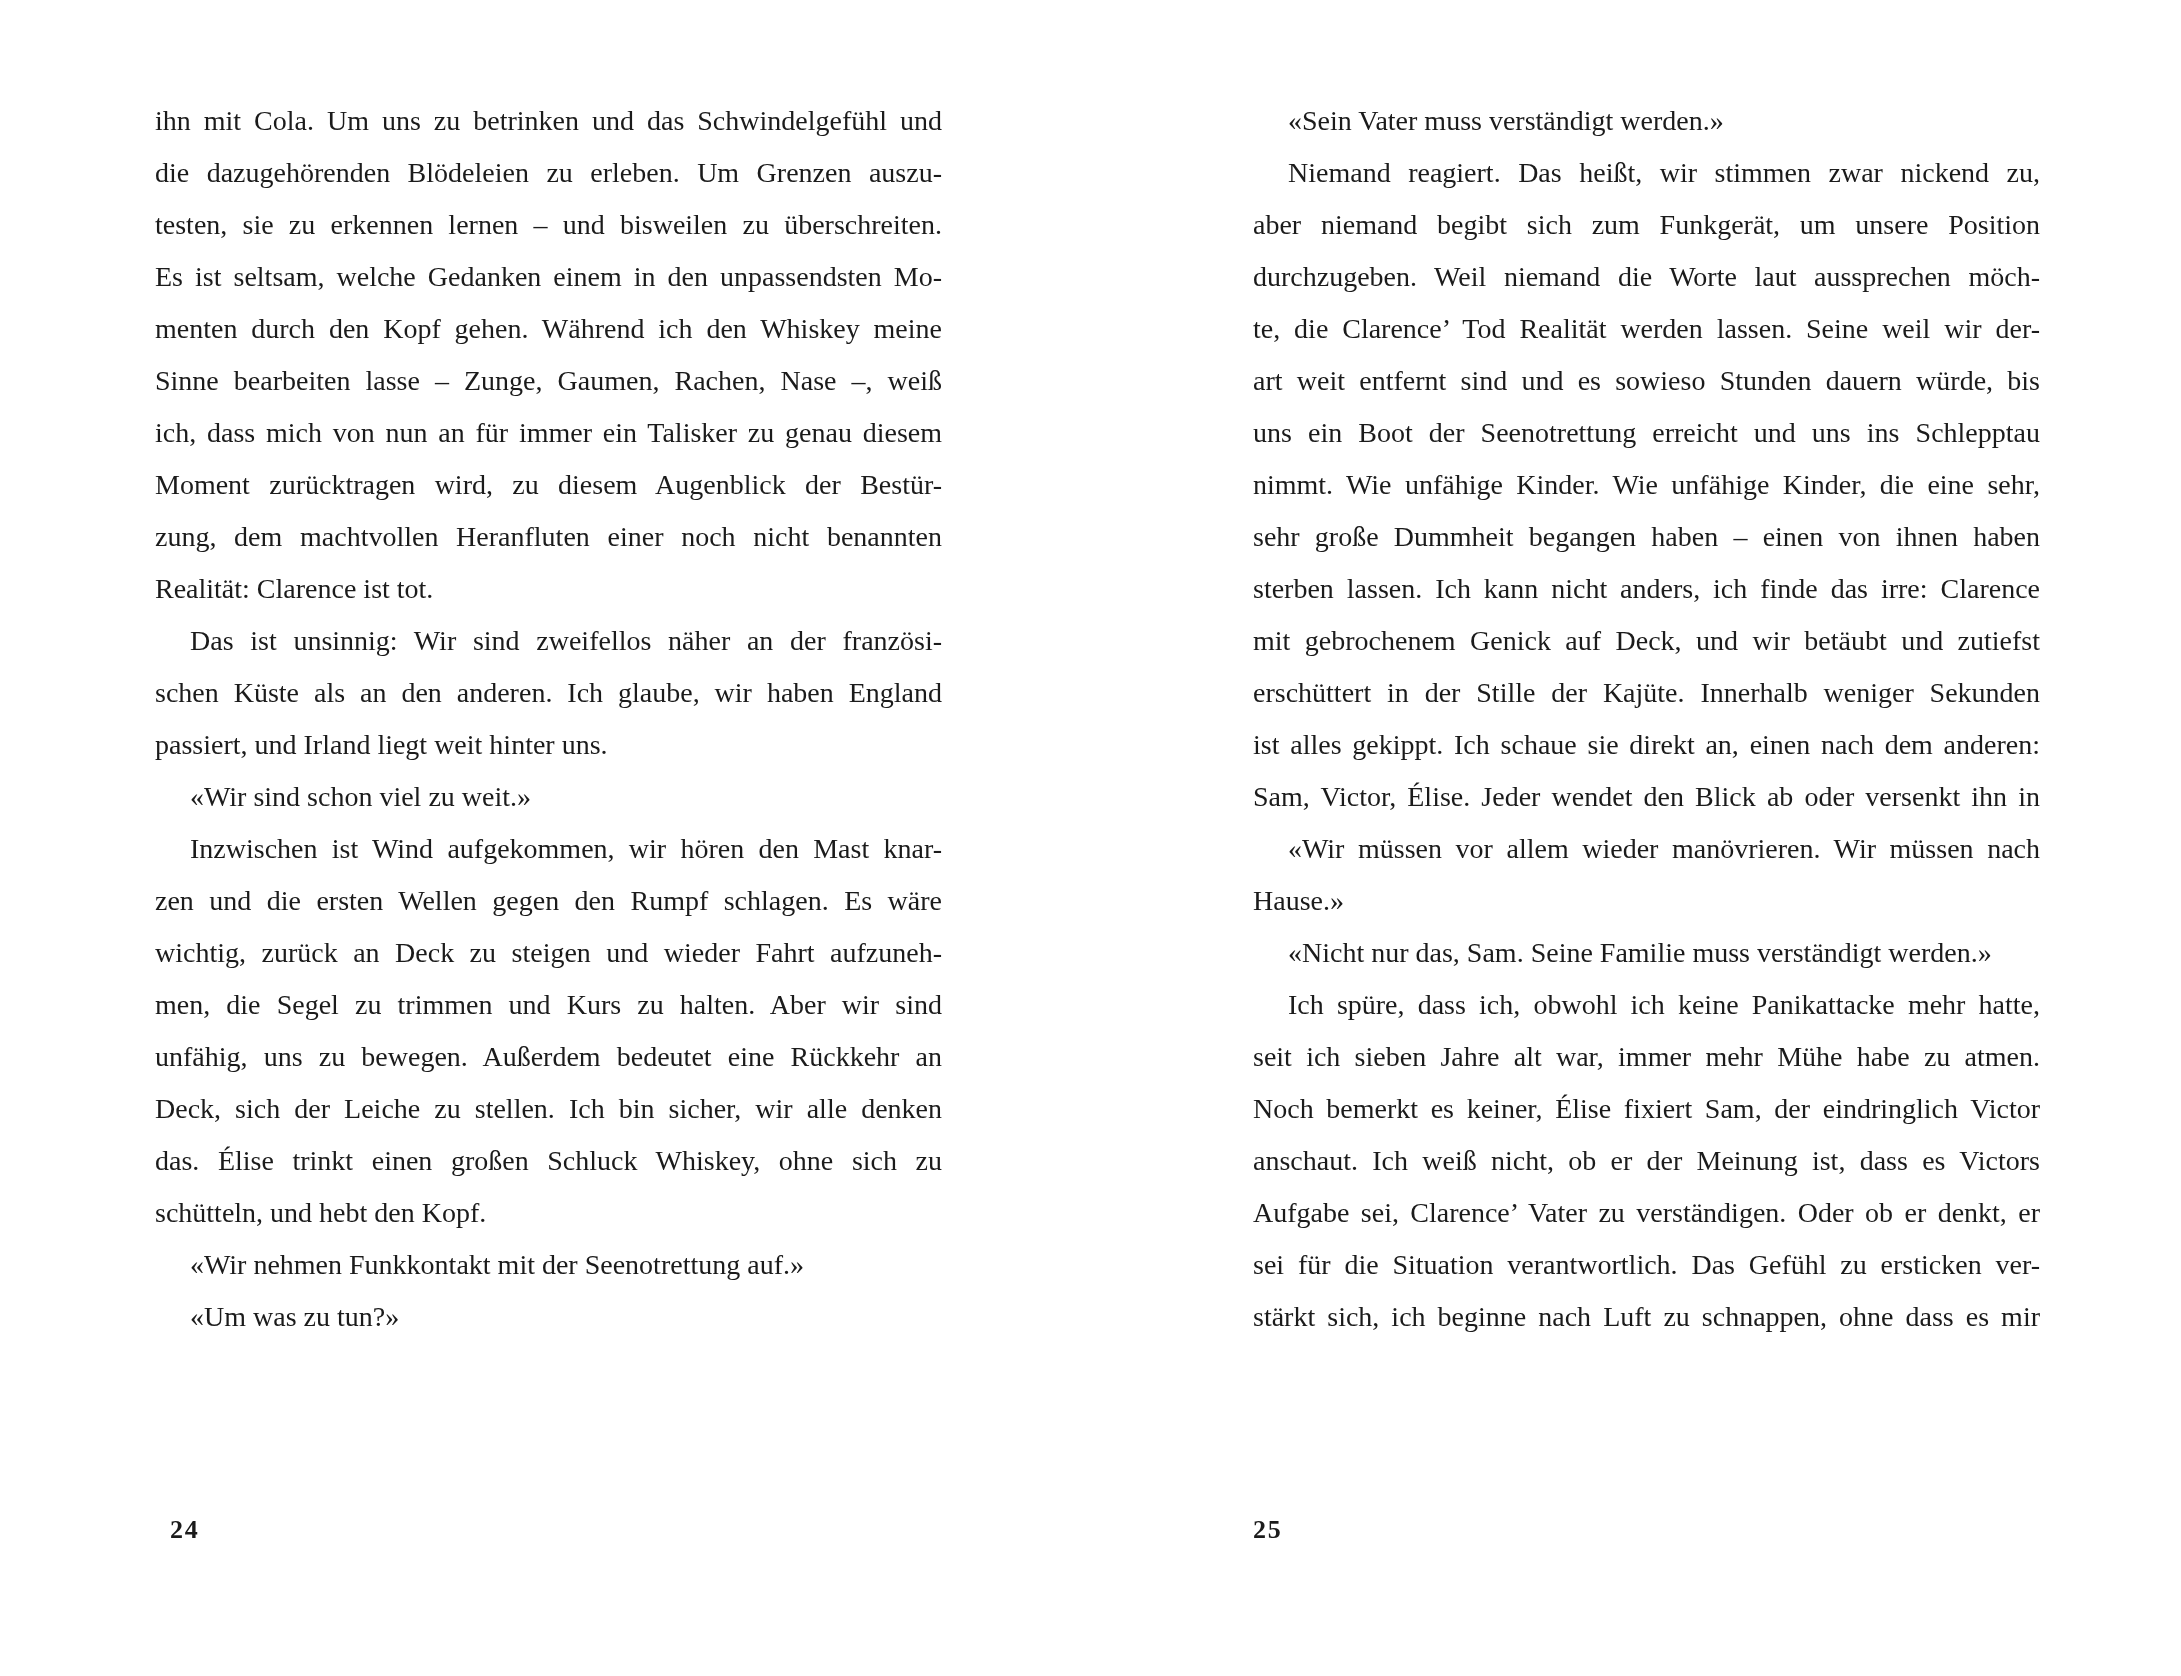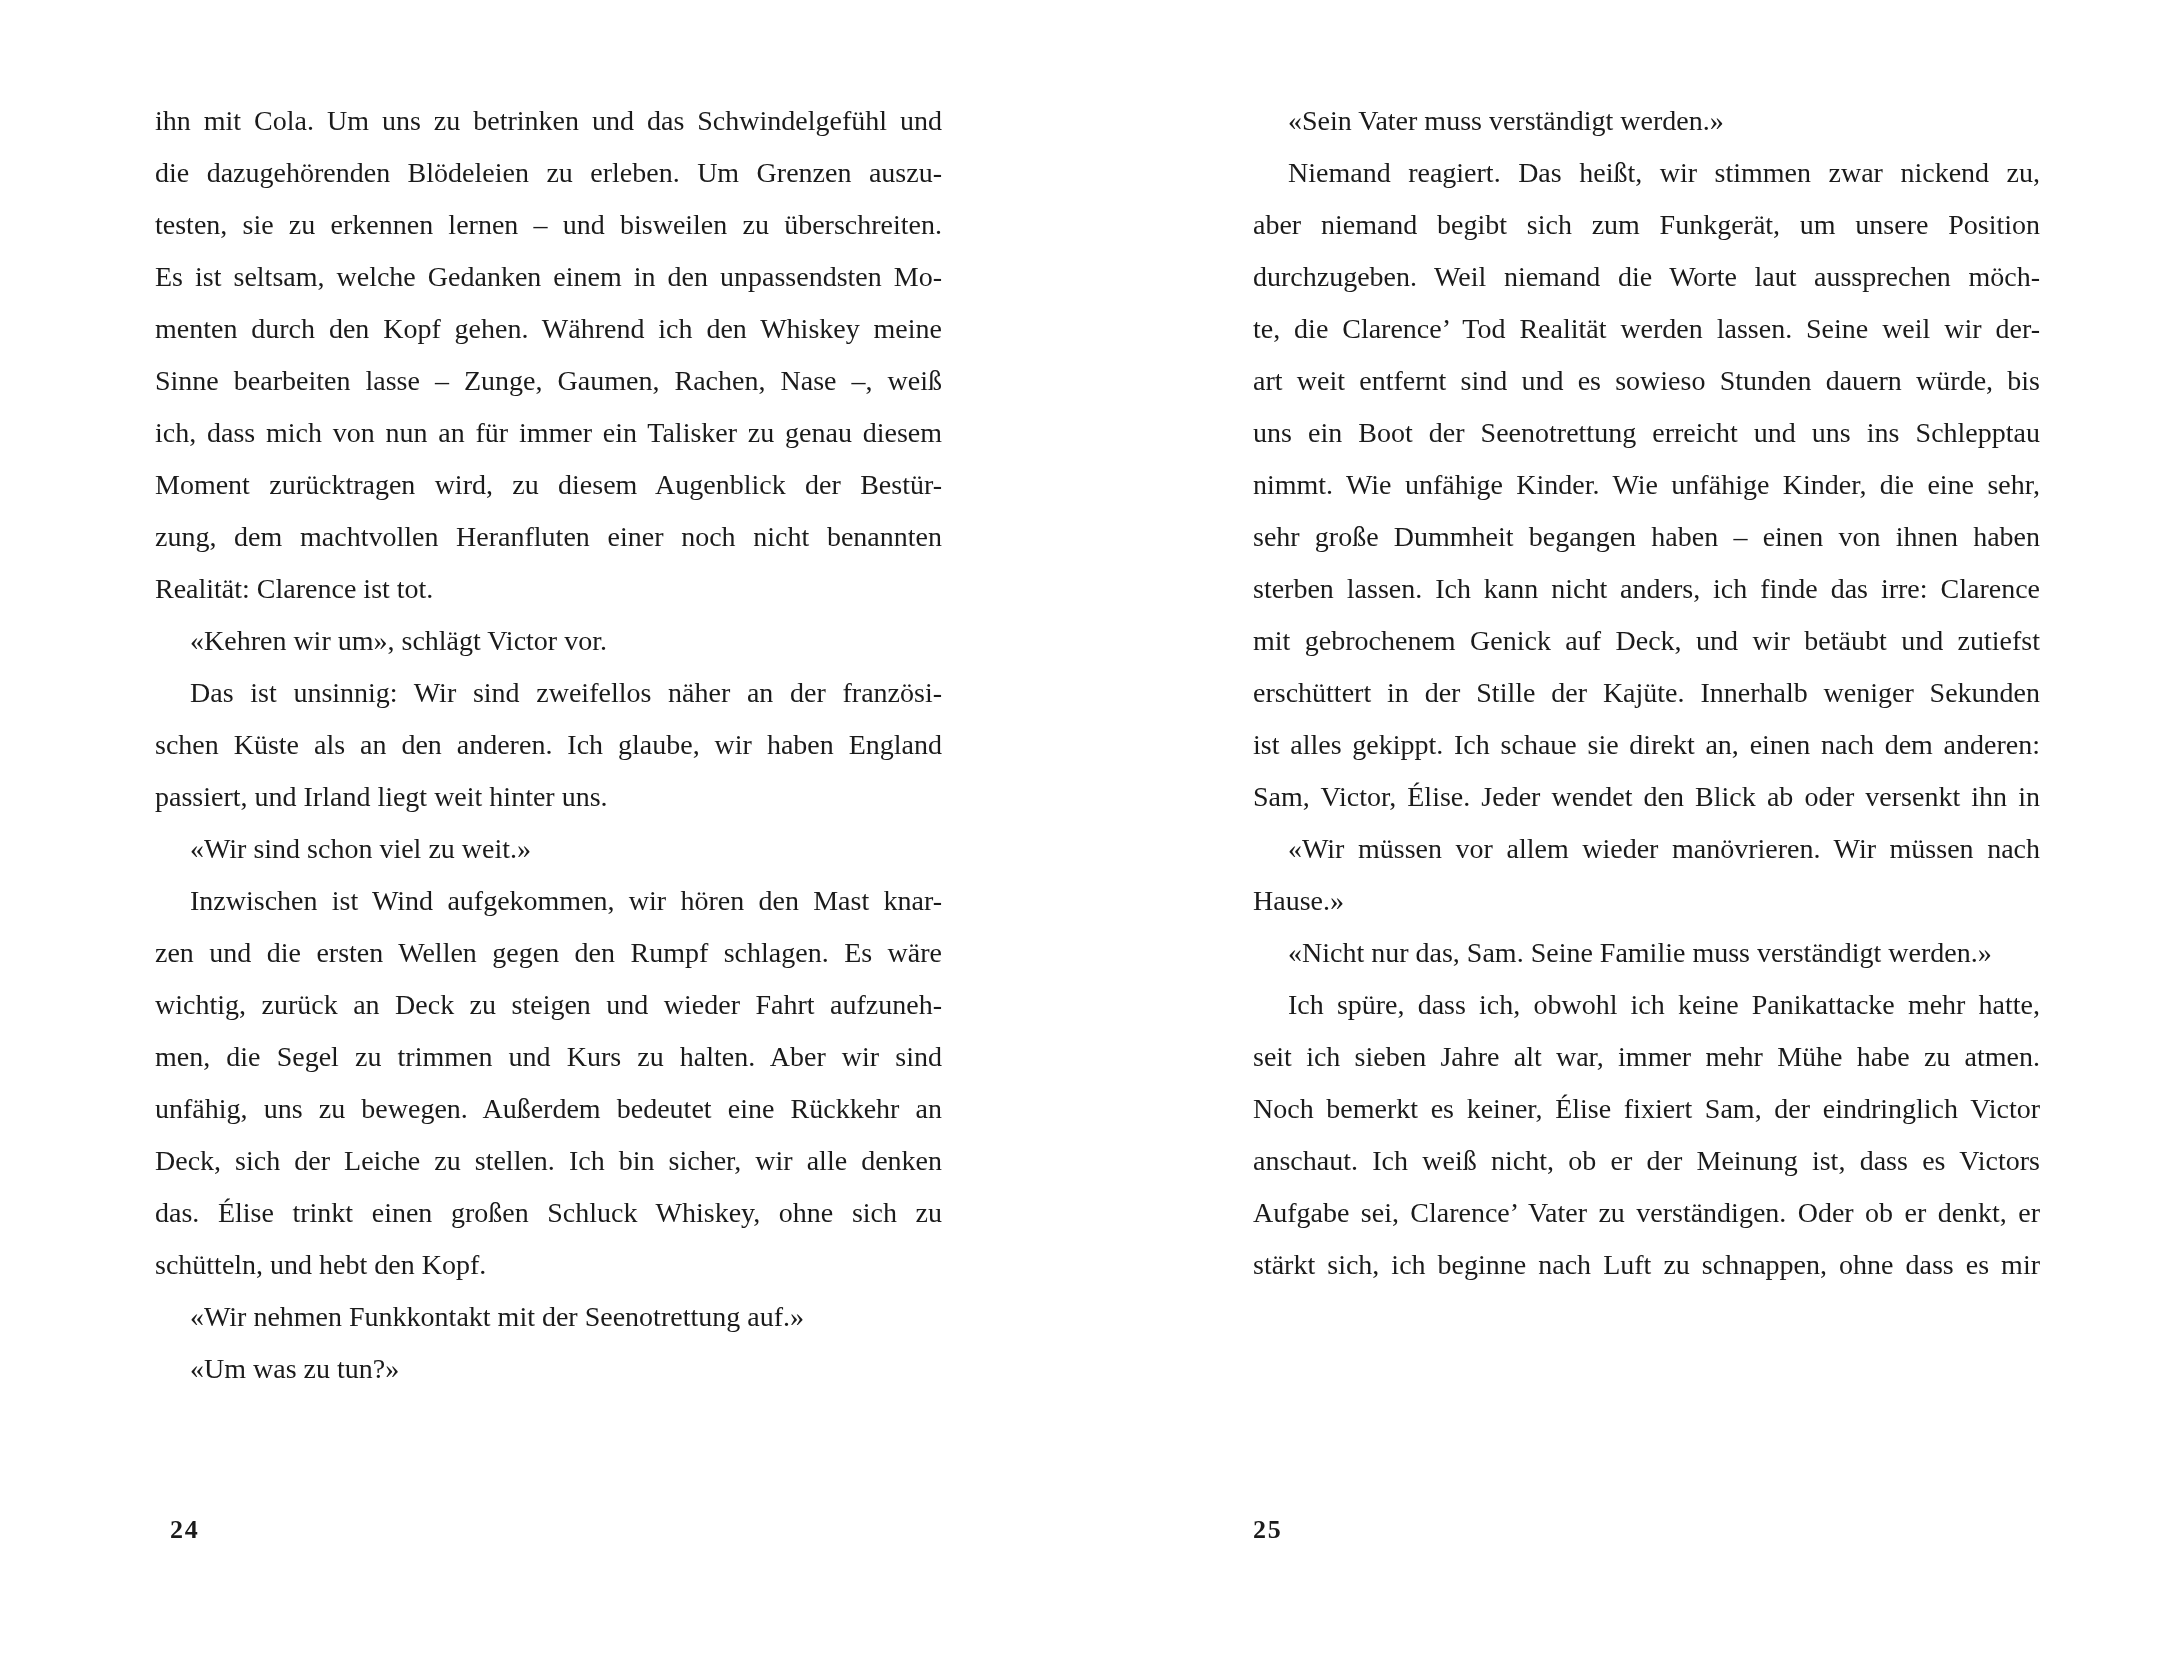--- a/index.html
+++ b/index.html
@@ -70,21 +70,20 @@
         <div class="line just">ihn mit Cola. Um uns zu betrinken und das Schwindelgefühl und</div>
         <div class="line just">die dazugehörenden Blödeleien zu erleben. Um Grenzen auszu-</div>
         <div class="line just">testen, sie zu erkennen lernen – und bisweilen zu überschreiten.</div>
         <div class="line just">Es ist seltsam, welche Gedanken einem in den unpassendsten Mo-</div>
         <div class="line just">menten durch den Kopf gehen. Während ich den Whiskey meine</div>
         <div class="line just">Sinne bearbeiten lasse – Zunge, Gaumen, Rachen, Nase –, weiß</div>
         <div class="line just">ich, dass mich von nun an für immer ein Talisker zu genau diesem</div>
         <div class="line just">Moment zurücktragen wird, zu diesem Augenblick der Bestür-</div>
         <div class="line just">zung, dem machtvollen Heranfluten einer noch nicht benannten</div>
         <div class="line">Realität: Clarence ist tot.</div>
-        <div class="line indent">«Kehren wir um», schlägt Victor vor.</div>
         <div class="line indent just">Das ist unsinnig: Wir sind zweifellos näher an der französi-</div>
         <div class="line just">schen Küste als an den anderen. Ich glaube, wir haben England</div>
         <div class="line">passiert, und Irland liegt weit hinter uns.</div>
         <div class="line indent">«Wir sind schon viel zu weit.»</div>
         <div class="line indent just">Inzwischen ist Wind aufgekommen, wir hören den Mast knar-</div>
         <div class="line just">zen und die ersten Wellen gegen den Rumpf schlagen. Es wäre</div>
         <div class="line just">wichtig, zurück an Deck zu steigen und wieder Fahrt aufzuneh-</div>
         <div class="line just">men, die Segel zu trimmen und Kurs zu halten. Aber wir sind</div>
         <div class="line just">unfähig, uns zu bewegen. Außerdem bedeutet eine Rückkehr an</div>
         <div class="line just">Deck, sich der Leiche zu stellen. Ich bin sicher, wir alle denken</div>
@@ -113,19 +112,20 @@
         <div class="line just">ist alles gekippt. Ich schaue sie direkt an, einen nach dem anderen:</div>
         <div class="line just">Sam, Victor, Élise. Jeder wendet den Blick ab oder versenkt ihn in</div>
         <div class="line indent just">«Wir müssen vor allem wieder manövrieren. Wir müssen nach</div>
         <div class="line">Hause.»</div>
         <div class="line indent">«Nicht nur das, Sam. Seine Familie muss verständigt werden.»</div>
         <div class="line indent just">Ich spüre, dass ich, obwohl ich keine Panikattacke mehr hatte,</div>
         <div class="line just">seit ich sieben Jahre alt war, immer mehr Mühe habe zu atmen.</div>
         <div class="line just">Noch bemerkt es keiner, Élise fixiert Sam, der eindringlich Victor</div>
         <div class="line just">anschaut. Ich weiß nicht, ob er der Meinung ist, dass es Victors</div>
         <div class="line just">Aufgabe sei, Clarence’ Vater zu verständigen. Oder ob er denkt, er</div>
+        <div class="line just">sei für die Situation verantwortlich. Das Gefühl zu ersticken ver-</div>
         <div class="line just">stärkt sich, ich beginne nach Luft zu schnappen, ohne dass es mir</div>
       </div>
     <div class="pagenum right-num">25</div>
   </section>
 
 </div>
 
 
 </body></html>

